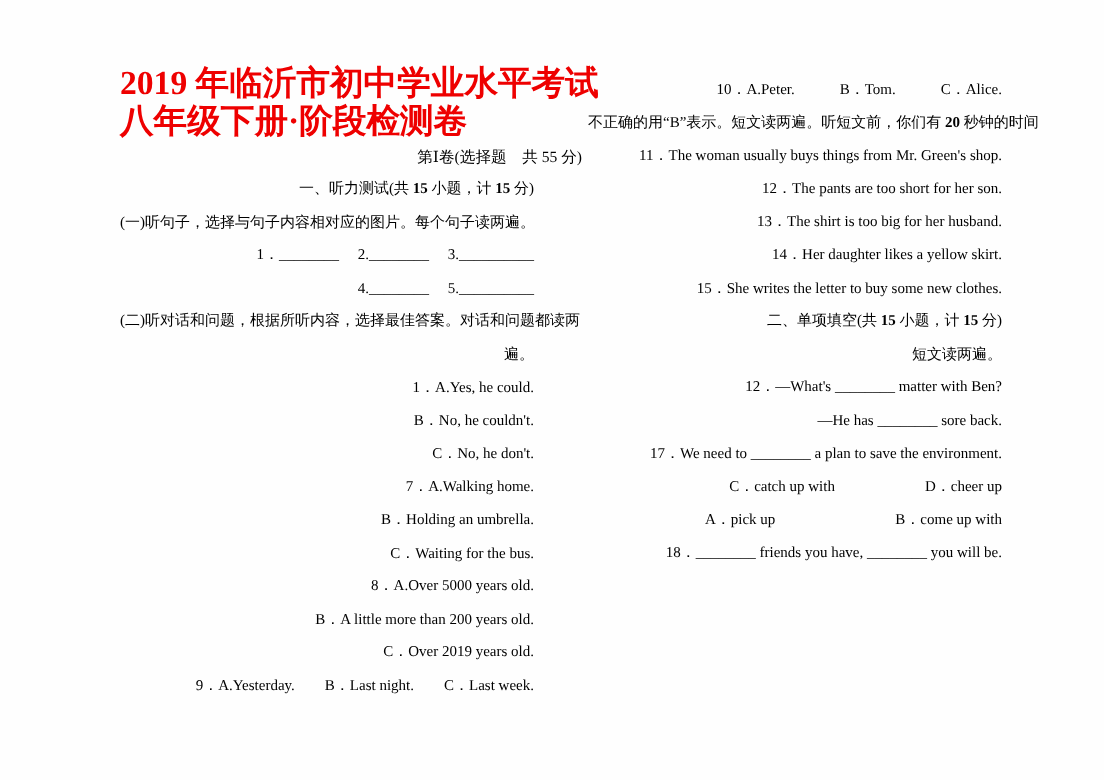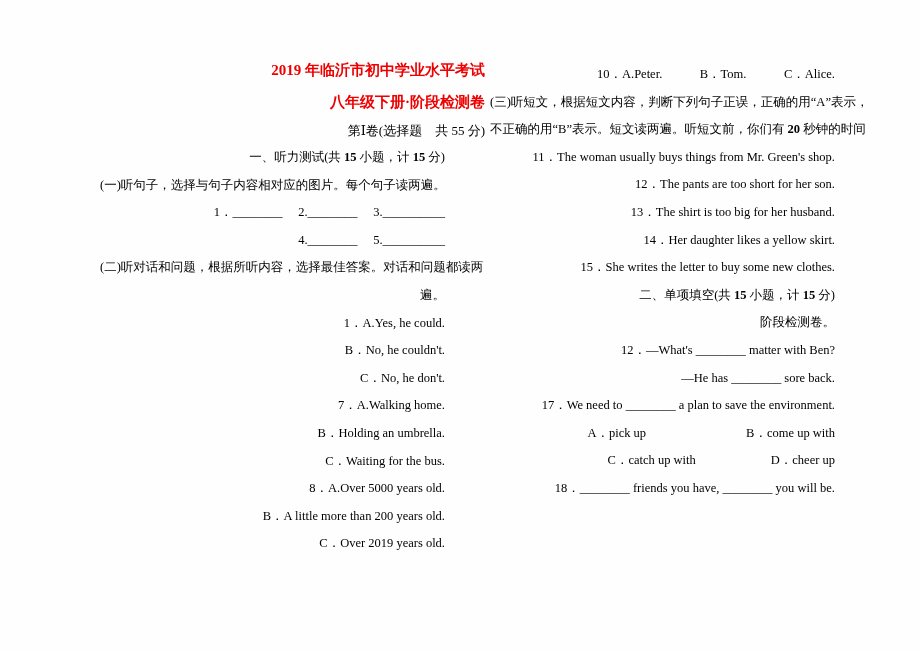--- a/index.html
+++ b/index.html
@@ -14,22 +14,22 @@
     position: relative;
     width: 920px;
     height: 650px;
     background: #fefefe;
   }
   .col { position: absolute; }
   .col-left { left: 100px; top: 54px; width: 345px; }
   .col-right { left: 490px; top: 61px; width: 345px; }
   .title {
     width: 385px;
-    text-align: right;
-    font-size: 15px;
+    text-align: left;
+    font-size: 28px;
     font-weight: bold;
     color: var(--title-color, #ee0000);
     line-height: 32px;
     white-space: nowrap;
   }
   .section-heading .line {
     width: 385px;
     text-align: right;
     font-size: 13px;
     line-height: 26px;
@@ -62,35 +62,35 @@
         <div class="line"><span>遍。</span></div>
         <div class="line"><span>1．A.Yes, he could.</span></div>
         <div class="line"><span>B．No, he couldn't.</span></div>
         <div class="line"><span>C．No, he don't.</span></div>
         <div class="line"><span>7．A.Walking home.</span></div>
         <div class="line"><span>B．Holding an umbrella.</span></div>
         <div class="line"><span>C．Waiting for the bus.</span></div>
         <div class="line"><span>8．A.Over 5000 years old.</span></div>
         <div class="line"><span>B．A little more than 200 years old.</span></div>
         <div class="line"><span>C．Over 2019 years old.</span></div>
+        <div class="line"><span>9．A.Yesterday.　　B．Last night.　　C．Last week.</span></div>
       </div>
   </div>
   <div class="col col-right">
     <div class="body-lines">
         <div class="line"><span>10．A.Peter.　　　B．Tom.　　　C．Alice.</span></div>
-        <div class="line"><span>(三)听短文，根据短文内容，判断下列句子正误，正确的用“A”表示，</span></div>
         <div class="line"><span>不正确的用“B”表示。短文读两遍。听短文前，你们有 </span><span class="b">20</span><span> 秒钟的时间</span></div>
         <div class="line"><span>11．The woman usually buys things from Mr. Green's shop.</span></div>
         <div class="line"><span>12．The pants are too short for her son.</span></div>
         <div class="line"><span>13．The shirt is too big for her husband.</span></div>
         <div class="line"><span>14．Her daughter likes a yellow skirt.</span></div>
         <div class="line"><span>15．She writes the letter to buy some new clothes.</span></div>
         <div class="line"><span>二、单项填空(共 </span><span class="b">15</span><span> 小题，计 </span><span class="b">15</span><span> 分)</span></div>
-        <div class="line"><span>阶段检测卷。</span></div>
+        <div class="line"><span>短文读两遍。</span></div>
         <div class="line"><span>12．—What's ________ matter with Ben?</span></div>
         <div class="line"><span>—He has ________ sore back.</span></div>
         <div class="line"><span>17．We need to ________ a plan to save the environment.</span></div>
+        <div class="line"><span>C．catch up with　　　　　　D．cheer up</span></div>
         <div class="line"><span>A．pick up　　　　　　　　B．come up with</span></div>
-        <div class="line"><span>C．catch up with　　　　　　D．cheer up</span></div>
         <div class="line"><span>18．________ friends you have, ________ you will be.</span></div>
       </div>
   </div>
 </div>
 
 </body></html>

